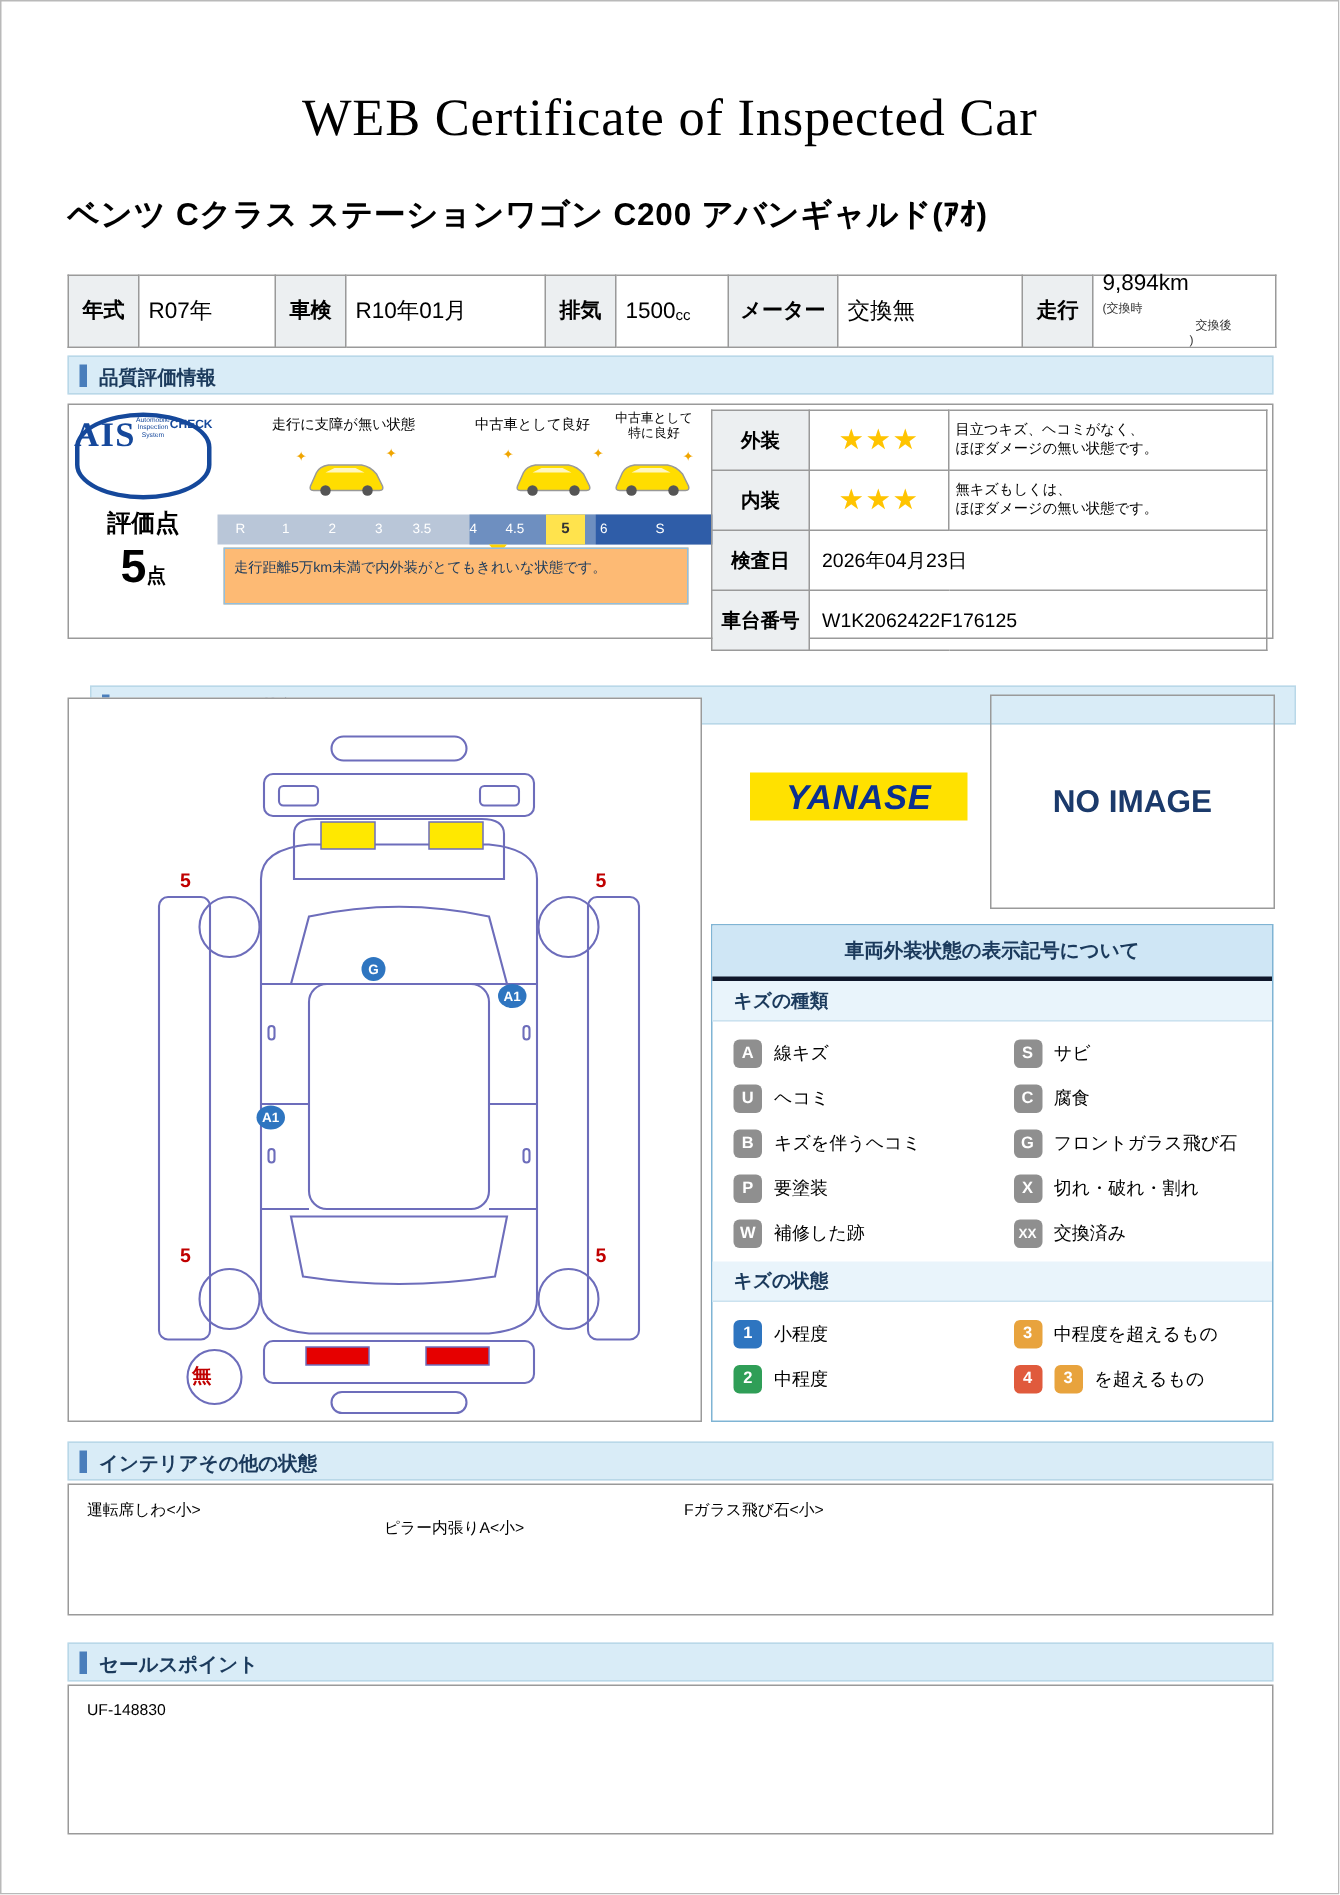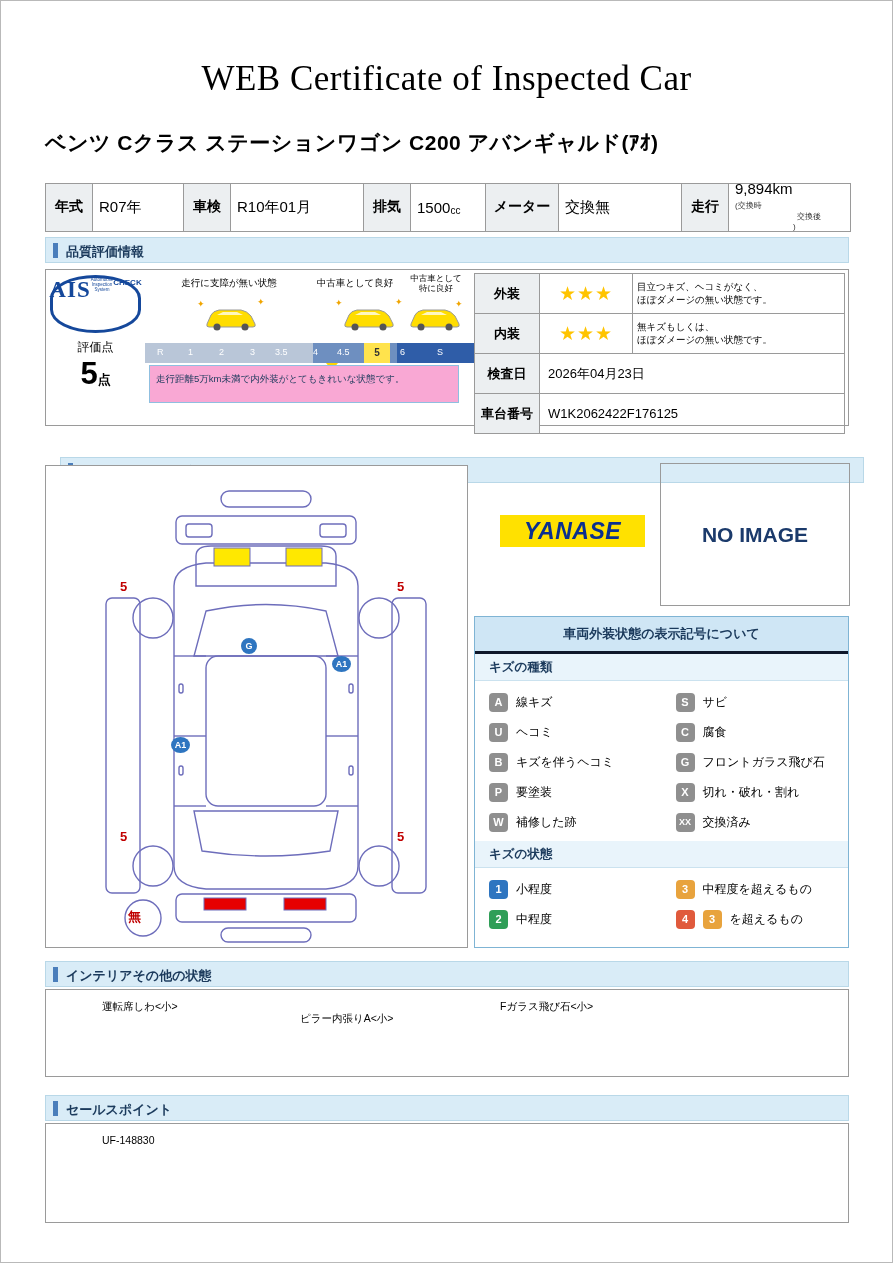--- a/index.html
+++ b/index.html
@@ -24,42 +24,42 @@
   .sec .bar{position:absolute;left:7px;top:5px;width:5px;height:15px;background:#4a7ebb;}
   .sec .txt{position:absolute;left:20px;top:5px;font-size:13px;font-weight:bold;color:#1b3a5c;}
 
   
   .qbox{position:absolute;left:44px;top:268px;width:804px;height:157px;border:1px solid #9a9a9a;box-sizing:border-box;}
   .ais{position:absolute;left:3px;top:3px;width:93px;height:149px;text-align:center;}
   .ais-logo{width:85px;height:52px;margin:2px auto 0;border-radius:50%/40%;background:#fff;border:3px solid #15489b;display:flex;flex-direction:row;justify-content:center;}
   .ais-logo .a1{font-family:"Liberation Serif",serif;font-weight:bold;font-size:23px;color:#15489b;line-height:1;letter-spacing:1px;}
   .ais-logo .a2{font-size:4.5px;color:#15489b;line-height:1.1;}
   .ais-logo .a3{font-size:8px;color:#15489b;font-weight:bold;}
-  .ais-ev{font-size:12px;font-weight:normal;margin-top:6px;}
+  .ais-ev{font-size:16px;font-weight:bold;margin-top:6px;}
   .ais-pt{font-size:31px;font-weight:bold;line-height:1;margin-top:2px;}
   .ais-pt small{font-size:13px;}
 
   .grade{position:absolute;left:99px;top:3px;width:330px;height:149px;}
   .gradehdr{display:flex;height:20px;font-size:9.5px;text-align:center;}
   .gh1{width:168px;padding-top:4px;}
   .gh2{width:84px;padding-top:4px;}
   .gh3{width:78px;font-size:8.5px;line-height:1.15;padding-top:1px;}
   .cars{position:relative;height:48px;}
   .carico{position:absolute;width:56px;height:30px;}
   .sparkle{position:absolute;font-size:9px;color:#f0a500;}
   .scale{position:relative;height:20px;margin-top:2px;}
   .scalebg{position:absolute;left:0;top:0;width:330px;height:20px;background:#b9c6d8;}
   .scalebg .seg{position:absolute;top:0;height:20px;}
   .sc-mid{background:#6e8fc0;}
   .sc-hi{background:#2f5da8;}
   .ticks{position:absolute;left:0;top:0;width:330px;height:20px;font-size:9px;color:#fff;}
   .ticks span{position:absolute;top:4px;}
   .marker{position:absolute;top:0;width:26px;height:20px;background:#ffe34d;color:#333;font-size:10px;font-weight:bold;text-align:center;line-height:20px;}
   .arrowdown{position:absolute;left:181px;top:20px;width:0;height:0;border-left:6px solid transparent;border-right:6px solid transparent;border-top:7px solid #ffd400;}
-  .note{position:absolute;left:4px;top:92px;width:310px;height:38px;border:1px solid #8fbfe0;background:#f9a8d4;font-size:9.5px;color:#1b3a5c;padding:6px 6px;box-sizing:border-box;line-height:1.4;}
+  .note{position:absolute;left:4px;top:92px;width:310px;height:38px;border:1px solid #8fbfe0;background:#fdba74;font-size:9.5px;color:#1b3a5c;padding:6px 6px;box-sizing:border-box;line-height:1.4;}
 
   .qtbl{position:absolute;right:3px;top:3px;width:371px;border-collapse:collapse;font-size:12px;margin-left:10px;}
   .qtbl td{border:1px solid #9a9a9a;height:37px;vertical-align:middle;}
   .qlbl{background:#eceff1;text-align:center;font-weight:bold;width:62px;font-size:13px;}
   .stars{width:90px;text-align:center;color:#ffc400;font-size:19px;letter-spacing:1px;}
   .qdesc{font-size:9.5px;line-height:1.35;padding-left:4px;}
   .qval{font-size:13px;padding-left:8px;}
 
   
   .extbox{position:absolute;left:44px;top:464px;width:804px;height:483px;}
@@ -77,21 +77,21 @@
   .badge{width:19px;height:19px;border-radius:4px;color:#fff;font-size:11px;font-weight:bold;display:flex;align-items:center;justify-content:center;margin-right:8px;flex:0 0 auto;}
   .b-gray{background:#8f8f8f;}
   .b-blue{background:#2e75c0;}
   .b-green{background:#2f9e57;}
   .b-orange{background:#e8a33d;}
   .b-red{background:#e05a3c;}
   .badge.xx{font-size:9px;}
 
   
   .txtbox{position:absolute;left:44px;width:804px;border:1px solid #9a9a9a;box-sizing:border-box;background:#fff;}
-  .tline{position:absolute;font-size:10.5px;margin-left:44px;}
+  .tline{position:absolute;font-size:10.5px;}
   .marktxt{position:absolute;color:#c00000;font-size:13px;font-weight:bold;}
   .chip{position:absolute;width:16px;height:16px;border-radius:50%;background:#2e75c0;color:#fff;font-size:9px;font-weight:bold;display:flex;align-items:center;justify-content:center;}
 </style>
 </head>
 <body>
 
 <div class="page">
 
   <div class="title">WEB Certificate of Inspected Car</div>
   <div class="carname">ベンツ Cクラス ステーションワゴン C200 アバンギャルド(ｱｵ)</div>

